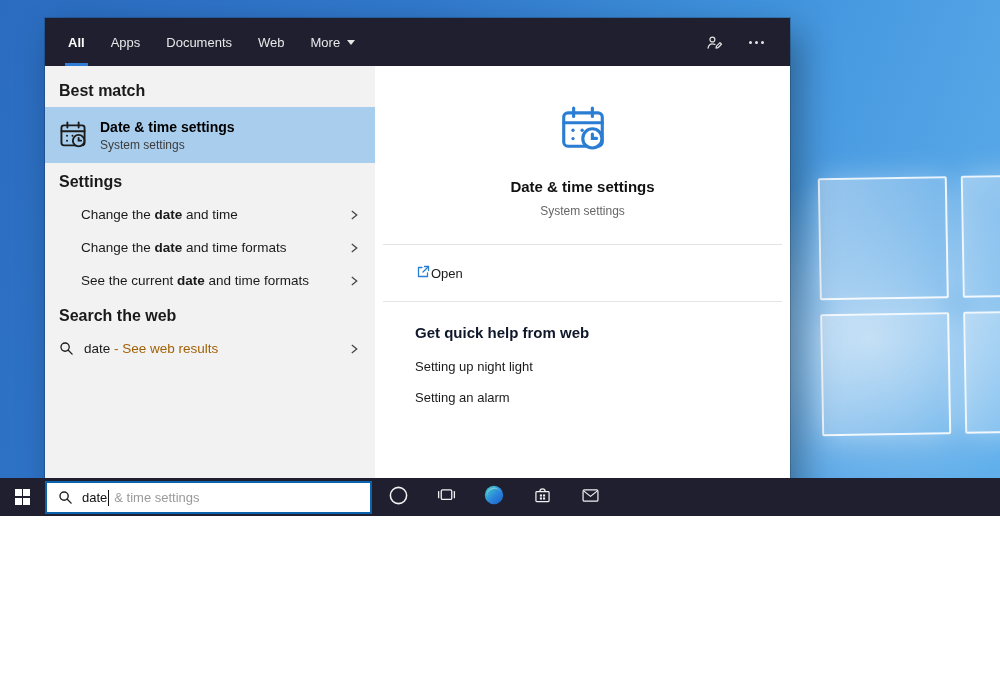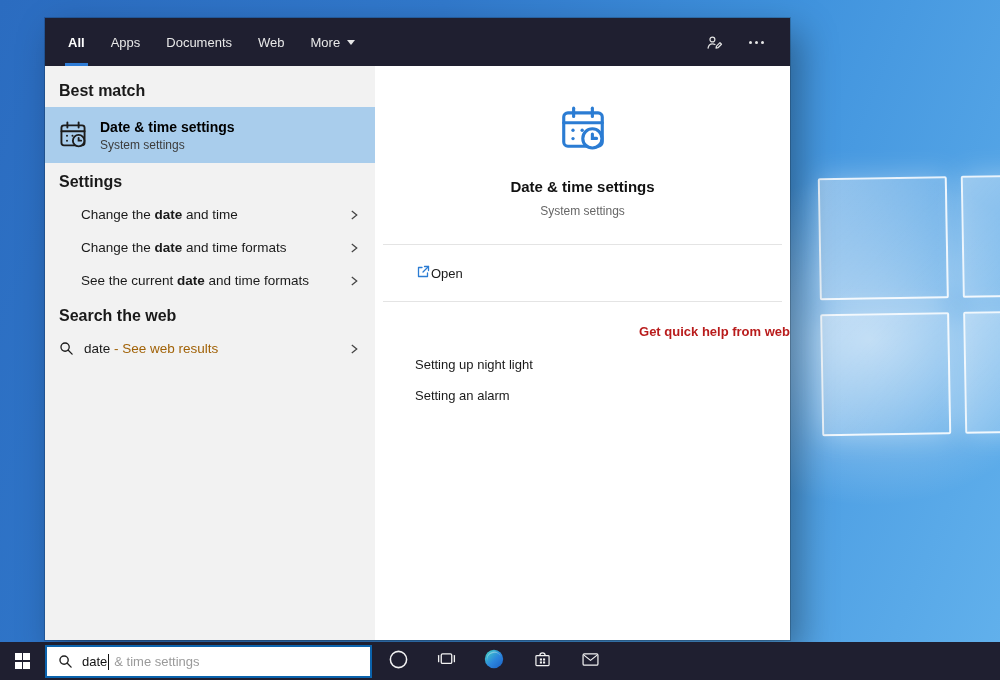--- a/index.html
+++ b/index.html
@@ -1,19 +1,19 @@
 <!DOCTYPE html>
 <html><head>
 <meta charset="utf-8">
 <style>
   * { margin:0; padding:0; box-sizing:border-box; }
   html,body { width:1000px; height:680px; }
   body { font-family:"Liberation Sans", sans-serif; overflow:hidden; }
 
-  #screen { position:relative; width:1000px; height:680px; overflow:hidden;
+  #screen { position:relative; width:1000px; height:516px; overflow:hidden;
     background:linear-gradient(112deg,#2b6cc0 0%,#3179cc 35%,#3f92dd 62%,#62b1ec 100%); }
 
   
   .glow { position:absolute; right:-150px; top:110px; width:560px; height:460px;
     background:radial-gradient(closest-side, rgba(255,255,255,.5), rgba(255,255,255,0) 72%); }
   .winlogo { position:absolute; right:-92px; top:176px; width:272px; height:258px;
     display:grid; grid-template-columns:1fr 1fr; grid-template-rows:1fr 1fr; gap:14px;
     transform:rotate(-1deg); }
   .winlogo i { display:block;
     background:linear-gradient(135deg, rgba(255,255,255,.42), rgba(255,255,255,.07));
@@ -64,21 +64,21 @@
   .preview-head { text-align:center; padding-top:38px; padding-bottom:26px; }
   .icon-blue { display:inline-block; width:50px; height:50px; color:#2b7cd3; }
   .icon-blue svg { width:50px; height:50px; }
   .icon-blue .clockface { fill:#fff; }
   .pv-title { margin-top:20px; font-size:15px; font-weight:bold; color:#111; }
   .pv-sub { margin-top:9px; font-size:12px; color:#666; }
   .divider { height:1px; background:#e4e4e4; margin:0 8px; }
   .open-row { height:56px; display:flex; align-items:center; padding-left:40px; gap:0;
     font-size:13px; color:#1a1a1a; cursor:pointer; }
   .help { padding:22px 0 0 40px; }
-  .help-h { font-size:13px; font-weight:bold; color:#b91c1c; margin-bottom:18px;text-align:right; }
+  .help-h { font-size:15px; font-weight:bold; color:#0f172a; margin-bottom:18px; }
   .help-item { font-size:13px; color:#1a1a1a; margin-bottom:16px; cursor:pointer; }
 
   
   .taskbar { position:absolute; left:0; bottom:0; width:1000px; height:38px; background:#1f1f30; }
   .start { position:absolute; left:0; top:0; width:45px; height:38px; display:grid;
     place-items:center; cursor:pointer; }
   .winflag { display:grid; grid-template-columns:7px 7px; grid-template-rows:7px 7px; gap:1.5px; }
   .winflag i { background:#fff; }
   .searchbox { position:absolute; left:45px; top:3px; width:327px; height:33px; background:#fff;
     border:2px solid #0b63ad; display:flex; align-items:center; padding-left:11px; font-size:13px;

